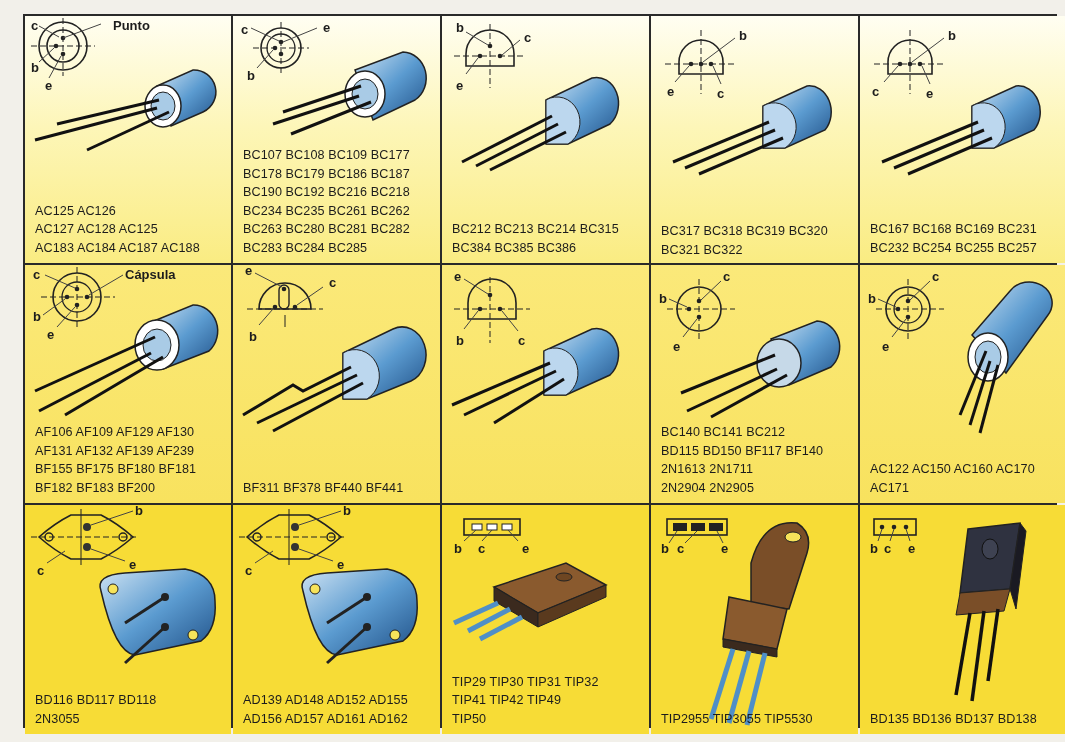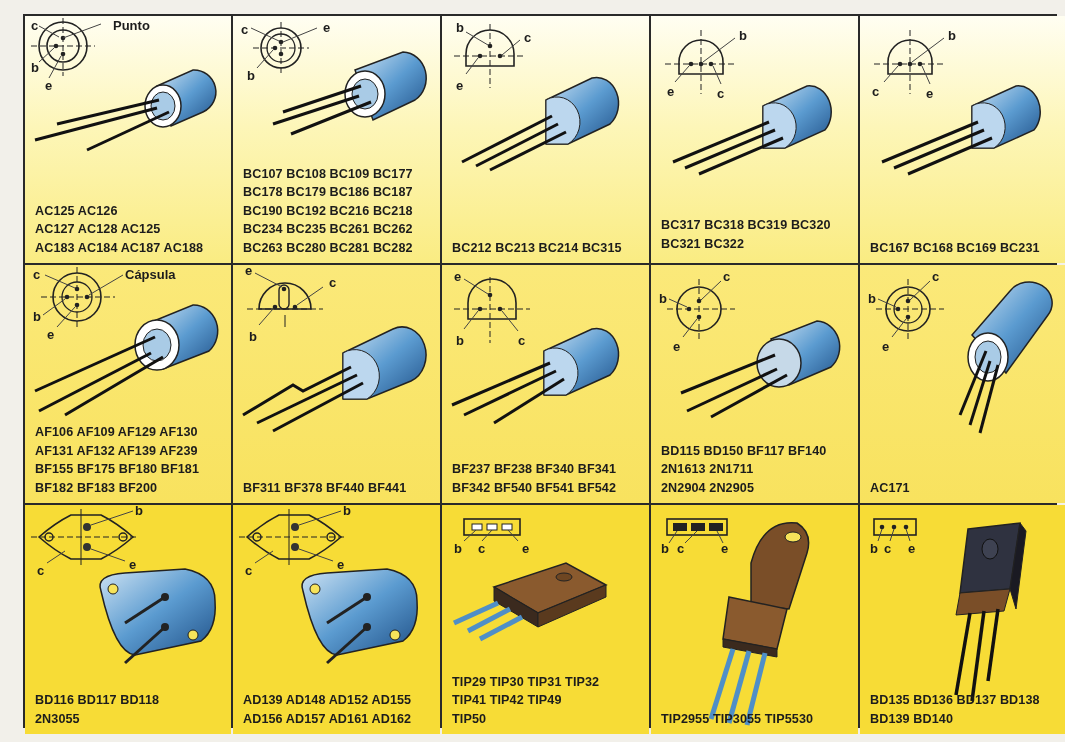--- a/index.html
+++ b/index.html
@@ -2,21 +2,21 @@
 <html><head>
 <meta charset="utf-8">
 <style>
   html,body{margin:0;padding:0;}
   body{width:1065px;height:742px;background:#f2f0ea;position:relative;overflow:hidden;font-family:"Liberation Sans",sans-serif;}
   .grid{position:absolute;left:23px;top:14px;width:1034px;height:714px;display:grid;grid-template-columns:206px 207px 207px 207px 207px;grid-template-rows:247px 238px 229px;border:2px solid #2a2a2a;box-sizing:border-box;background:#2a2a2a;gap:2px;}
   .cell{position:relative;overflow:hidden;}
   .row0{background:linear-gradient(180deg,#fffef2 0%,#fdf6b8 45%,#faec82 100%);}
   .row1{background:linear-gradient(180deg,#fbe97a 0%,#f8e25e 100%);}
   .row2{background:#f7dc36;}
-  .parts{position:absolute;left:10px;right:6px;bottom:6px;font-weight:bold;font-size:12.6px;line-height:18.5px;color:#1c1c1c;letter-spacing:0.1px;}
+  .parts{position:absolute;left:10px;right:6px;bottom:6px;font-weight:normal;font-size:12.6px;line-height:18.5px;color:#1c1c1c;letter-spacing:0.1px;}
   .parts div{white-space:nowrap;}
   svg{position:absolute;left:0;top:0;}
   .lbl{font-family:"Liberation Sans",sans-serif;font-size:13px;font-weight:bold;fill:#1c1c1c;}
 </style>
 </head>
 <body>
 
 <div class="grid">
 
   <div class="cell row0">
@@ -78,20 +78,21 @@
       <line x1="50" y1="96" x2="128" y2="70" stroke="#111" stroke-width="3"></line>
       <line x1="40" y1="108" x2="126" y2="80" stroke="#111" stroke-width="3"></line>
       <line x1="58" y1="118" x2="138" y2="86" stroke="#111" stroke-width="3"></line>
     </svg>
     <div class="parts">
       <div>BC107 BC108 BC109 BC177</div>
       <div>BC178 BC179 BC186 BC187</div>
       <div>BC190 BC192 BC216 BC218</div>
       <div>BC234 BC235 BC261 BC262</div>
       <div>BC263 BC280 BC281 BC282</div>
+      <div>BC283 BC284 BC285</div>
     </div>
   </div>
 
   <div class="cell row0">
     <svg width="207" height="247">
       <path d="M24 50 L24 38 A24 24 0 0 1 72 38 L72 50 Z" fill="none" stroke="#222" stroke-width="1.6"></path>
       <line x1="12" y1="40" x2="84" y2="40" stroke="#222" stroke-dasharray="6,3"></line>
       <line x1="48" y1="8" x2="48" y2="72" stroke="#222" stroke-dasharray="6,3"></line>
       <circle cx="48" cy="30" r="2.3" fill="#222"></circle>
         <circle cx="38" cy="40" r="2.3" fill="#222"></circle>
@@ -103,20 +104,21 @@
       <text class="lbl" x="82" y="26">c</text>
       <text class="lbl" x="14" y="74">e</text>
       <path d="M104 84 L150 62 A22 26 0 0 1 168 108 L126 128 L104 128 Z" fill="url(#bl)" stroke="#222" stroke-width="1.5"></path>
       <path d="M104 84 A22 24 0 0 1 126 128 L104 128 Z" fill="#bcd7ee" stroke="#222"></path>
       <line x1="20" y1="146" x2="110" y2="100" stroke="#111" stroke-width="3"></line>
       <line x1="34" y1="150" x2="116" y2="108" stroke="#111" stroke-width="3"></line>
       <line x1="48" y1="154" x2="124" y2="116" stroke="#111" stroke-width="3"></line>
     </svg>
     <div class="parts">
       <div>BC212 BC213 BC214 BC315</div>
+      <div>BC384 BC385 BC386</div>
     </div>
   </div>
 
   <div class="cell row0">
     <svg width="207" height="247">
       <path d="M28 58 L28 46 A22 22 0 0 1 72 46 L72 58 Z" fill="none" stroke="#222" stroke-width="1.6"></path>
       <line x1="14" y1="48" x2="86" y2="48" stroke="#222" stroke-dasharray="6,3"></line>
       <line x1="50" y1="14" x2="50" y2="78" stroke="#222" stroke-dasharray="6,3"></line>
       <circle cx="40" cy="48" r="2.3" fill="#222"></circle>
         <circle cx="50" cy="48" r="2.3" fill="#222"></circle>
@@ -126,21 +128,21 @@
         <line x1="62" y1="50" x2="70" y2="68" stroke="#444"></line>
       <text class="lbl" x="88" y="24">b</text>
       <text class="lbl" x="16" y="80">e</text>
       <text class="lbl" x="66" y="82">c</text>
       <path d="M112 90 L156 70 A22 26 0 0 1 174 114 L134 132 L112 132 Z" fill="url(#bl)" stroke="#222" stroke-width="1.5"></path>
       <path d="M112 90 A22 24 0 0 1 134 132 L112 132 Z" fill="#bcd7ee" stroke="#222"></path>
       <line x1="22" y1="146" x2="118" y2="106" stroke="#111" stroke-width="3"></line>
       <line x1="34" y1="152" x2="124" y2="114" stroke="#111" stroke-width="3"></line>
       <line x1="48" y1="158" x2="132" y2="122" stroke="#111" stroke-width="3"></line>
     </svg>
-    <div class="parts" style="bottom:10px">
+    <div class="parts" style="bottom:4px">
       <div>BC317 BC318 BC319 BC320</div>
       <div>BC321 BC322</div>
     </div>
   </div>
 
   <div class="cell row0">
     <svg width="207" height="247">
       <path d="M28 58 L28 46 A22 22 0 0 1 72 46 L72 58 Z" fill="none" stroke="#222" stroke-width="1.6"></path>
       <line x1="14" y1="48" x2="86" y2="48" stroke="#222" stroke-dasharray="6,3"></line>
       <line x1="50" y1="14" x2="50" y2="78" stroke="#222" stroke-dasharray="6,3"></line>
@@ -154,20 +156,21 @@
       <text class="lbl" x="12" y="80">c</text>
       <text class="lbl" x="66" y="82">e</text>
       <path d="M112 90 L156 70 A22 26 0 0 1 174 114 L134 132 L112 132 Z" fill="url(#bl)" stroke="#222" stroke-width="1.5"></path>
       <path d="M112 90 A22 24 0 0 1 134 132 L112 132 Z" fill="#bcd7ee" stroke="#222"></path>
       <line x1="22" y1="146" x2="118" y2="106" stroke="#111" stroke-width="3"></line>
       <line x1="34" y1="152" x2="124" y2="114" stroke="#111" stroke-width="3"></line>
       <line x1="48" y1="158" x2="132" y2="122" stroke="#111" stroke-width="3"></line>
     </svg>
     <div class="parts">
       <div>BC167 BC168 BC169 BC231</div>
+      <div>BC232 BC254 BC255 BC257</div>
     </div>
   </div>
 
   <div class="cell row1">
     <svg width="206" height="238">
       <circle cx="52" cy="32" r="24" fill="none" stroke="#222" stroke-width="1.6"></circle>
       <circle cx="52" cy="32" r="15" fill="none" stroke="#222" stroke-width="1.3"></circle>
       <line x1="16" y1="32" x2="90" y2="32" stroke="#222" stroke-dasharray="6,3"></line>
       <line x1="52" y1="2" x2="52" y2="64" stroke="#222" stroke-dasharray="6,3"></line>
       <circle cx="52" cy="24" r="2.3" fill="#222"></circle>
@@ -236,24 +239,20 @@
         <line x1="60" y1="46" x2="76" y2="66" stroke="#444"></line>
       <text class="lbl" x="12" y="16">e</text>
       <text class="lbl" x="14" y="80">b</text>
       <text class="lbl" x="76" y="80">c</text>
       <path d="M102 86 L150 64 A22 26 0 0 1 168 110 L124 130 L102 130 Z" fill="url(#bl)" stroke="#222" stroke-width="1.5"></path>
       <path d="M102 86 A22 24 0 0 1 124 130 L102 130 Z" fill="#bcd7ee" stroke="#222"></path>
       <line x1="10" y1="140" x2="108" y2="98" stroke="#111" stroke-width="3"></line>
       <line x1="22" y1="150" x2="114" y2="106" stroke="#111" stroke-width="3"></line>
       <line x1="52" y1="158" x2="122" y2="114" stroke="#111" stroke-width="3"></line>
     </svg>
-    <div class="parts">
-      <div>BF237 BF238 BF340 BF341</div>
-      <div>BF342 BF540 BF541 BF542</div>
-    </div>
   </div>
 
   <div class="cell row1">
     <svg width="207" height="238">
       <circle cx="48" cy="44" r="22" fill="none" stroke="#222" stroke-width="1.6"></circle>
       <line x1="16" y1="44" x2="84" y2="44" stroke="#222" stroke-dasharray="6,3"></line>
       <line x1="48" y1="14" x2="48" y2="76" stroke="#222" stroke-dasharray="6,3"></line>
       <circle cx="48" cy="36" r="2.3" fill="#222"></circle>
         <circle cx="38" cy="44" r="2.3" fill="#222"></circle>
         <circle cx="48" cy="52" r="2.3" fill="#222"></circle>
@@ -263,20 +262,21 @@
       <text class="lbl" x="72" y="16">c</text>
       <text class="lbl" x="8" y="38">b</text>
       <text class="lbl" x="22" y="86">e</text>
       <path d="M120 74 L166 56 A24 26 0 0 1 180 102 L138 120 Z" fill="url(#bl)" stroke="#222" stroke-width="1.5"></path>
       <ellipse cx="128" cy="98" rx="22" ry="24" fill="#c6d9e8" stroke="#222" stroke-width="1.5"></ellipse>
       <line x1="30" y1="128" x2="124" y2="90" stroke="#111" stroke-width="3"></line>
       <line x1="36" y1="146" x2="126" y2="104" stroke="#111" stroke-width="3"></line>
       <line x1="60" y1="152" x2="136" y2="110" stroke="#111" stroke-width="3"></line>
     </svg>
     <div class="parts">
+      <div>BC140 BC141 BC212</div>
       <div>BD115 BD150 BF117 BF140</div>
       <div>2N1613 2N1711</div>
       <div>2N2904 2N2905</div>
     </div>
   </div>
 
   <div class="cell row1">
     <svg width="207" height="238">
       <circle cx="48" cy="44" r="22" fill="none" stroke="#222" stroke-width="1.6"></circle>
       <circle cx="48" cy="44" r="14" fill="none" stroke="#222" stroke-width="1.3"></circle>
@@ -292,20 +292,21 @@
       <text class="lbl" x="8" y="38">b</text>
       <text class="lbl" x="22" y="86">e</text>
       <path d="M112 70 L150 26 A22 20 0 0 1 188 50 L146 108 Z" fill="url(#bl)" stroke="#222" stroke-width="1.5"></path>
       <ellipse cx="128" cy="92" rx="20" ry="24" fill="#fff" stroke="#222" stroke-width="1.5"></ellipse>
       <ellipse cx="128" cy="92" rx="13" ry="16" fill="#a9cbe6" stroke="#222"></ellipse>
       <line x1="100" y1="150" x2="126" y2="86" stroke="#111" stroke-width="3"></line>
       <line x1="110" y1="160" x2="130" y2="96" stroke="#111" stroke-width="3"></line>
       <line x1="120" y1="168" x2="138" y2="100" stroke="#111" stroke-width="3"></line>
     </svg>
     <div class="parts">
+      <div>AC122 AC150 AC160 AC170</div>
       <div>AC171</div>
     </div>
   </div>
 
   <div class="cell row2">
     <svg width="206" height="229">
       <path d="M14 32 Q30 18 46 10 L76 10 Q92 18 108 32 Q92 46 76 54 L46 54 Q30 46 14 32 Z" fill="none" stroke="#222" stroke-width="1.6"></path>
       <circle cx="24" cy="32" r="4" fill="none" stroke="#222" stroke-width="1.5"></circle>
         <circle cx="98" cy="32" r="4" fill="none" stroke="#222" stroke-width="1.5"></circle>
       <circle cx="62" cy="22" r="4" fill="#333"></circle>
@@ -428,17 +429,16 @@
       <polygon points="108,24 160,18 150,84 100,88" fill="#2f3240" stroke="#222" stroke-width="1.5"></polygon>
       <polygon points="100,88 150,84 144,106 96,110" fill="#7a4e28" stroke="#222"></polygon>
       <polygon points="160,18 166,26 156,104 150,84" fill="#1a1a22" stroke="#222"></polygon>
       <ellipse cx="130" cy="44" rx="8" ry="10" fill="#3e4252" stroke="#111"></ellipse>
       <line x1="110" y1="108" x2="96" y2="190" stroke="#111" stroke-width="3.5"></line>
       <line x1="124" y1="106" x2="112" y2="196" stroke="#111" stroke-width="3.5"></line>
       <line x1="138" y1="104" x2="128" y2="176" stroke="#111" stroke-width="3.5"></line>
     </svg>
     <div class="parts">
       <div>BD135 BD136 BD137 BD138</div>
-      <div>BD139 BD140</div>
     </div>
   </div>
 
 </div>
 
 </body></html>

